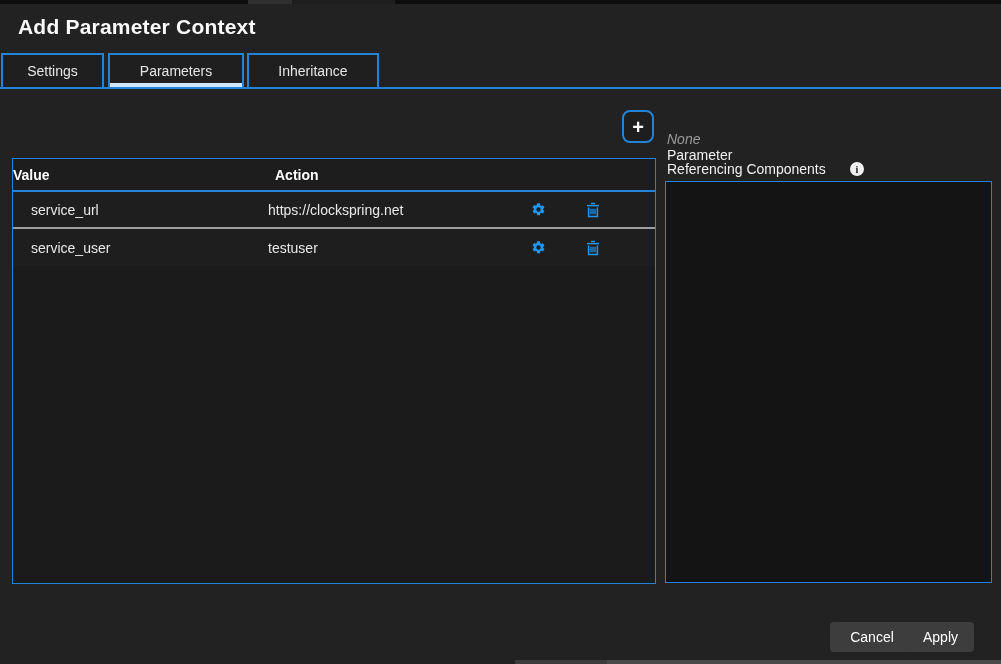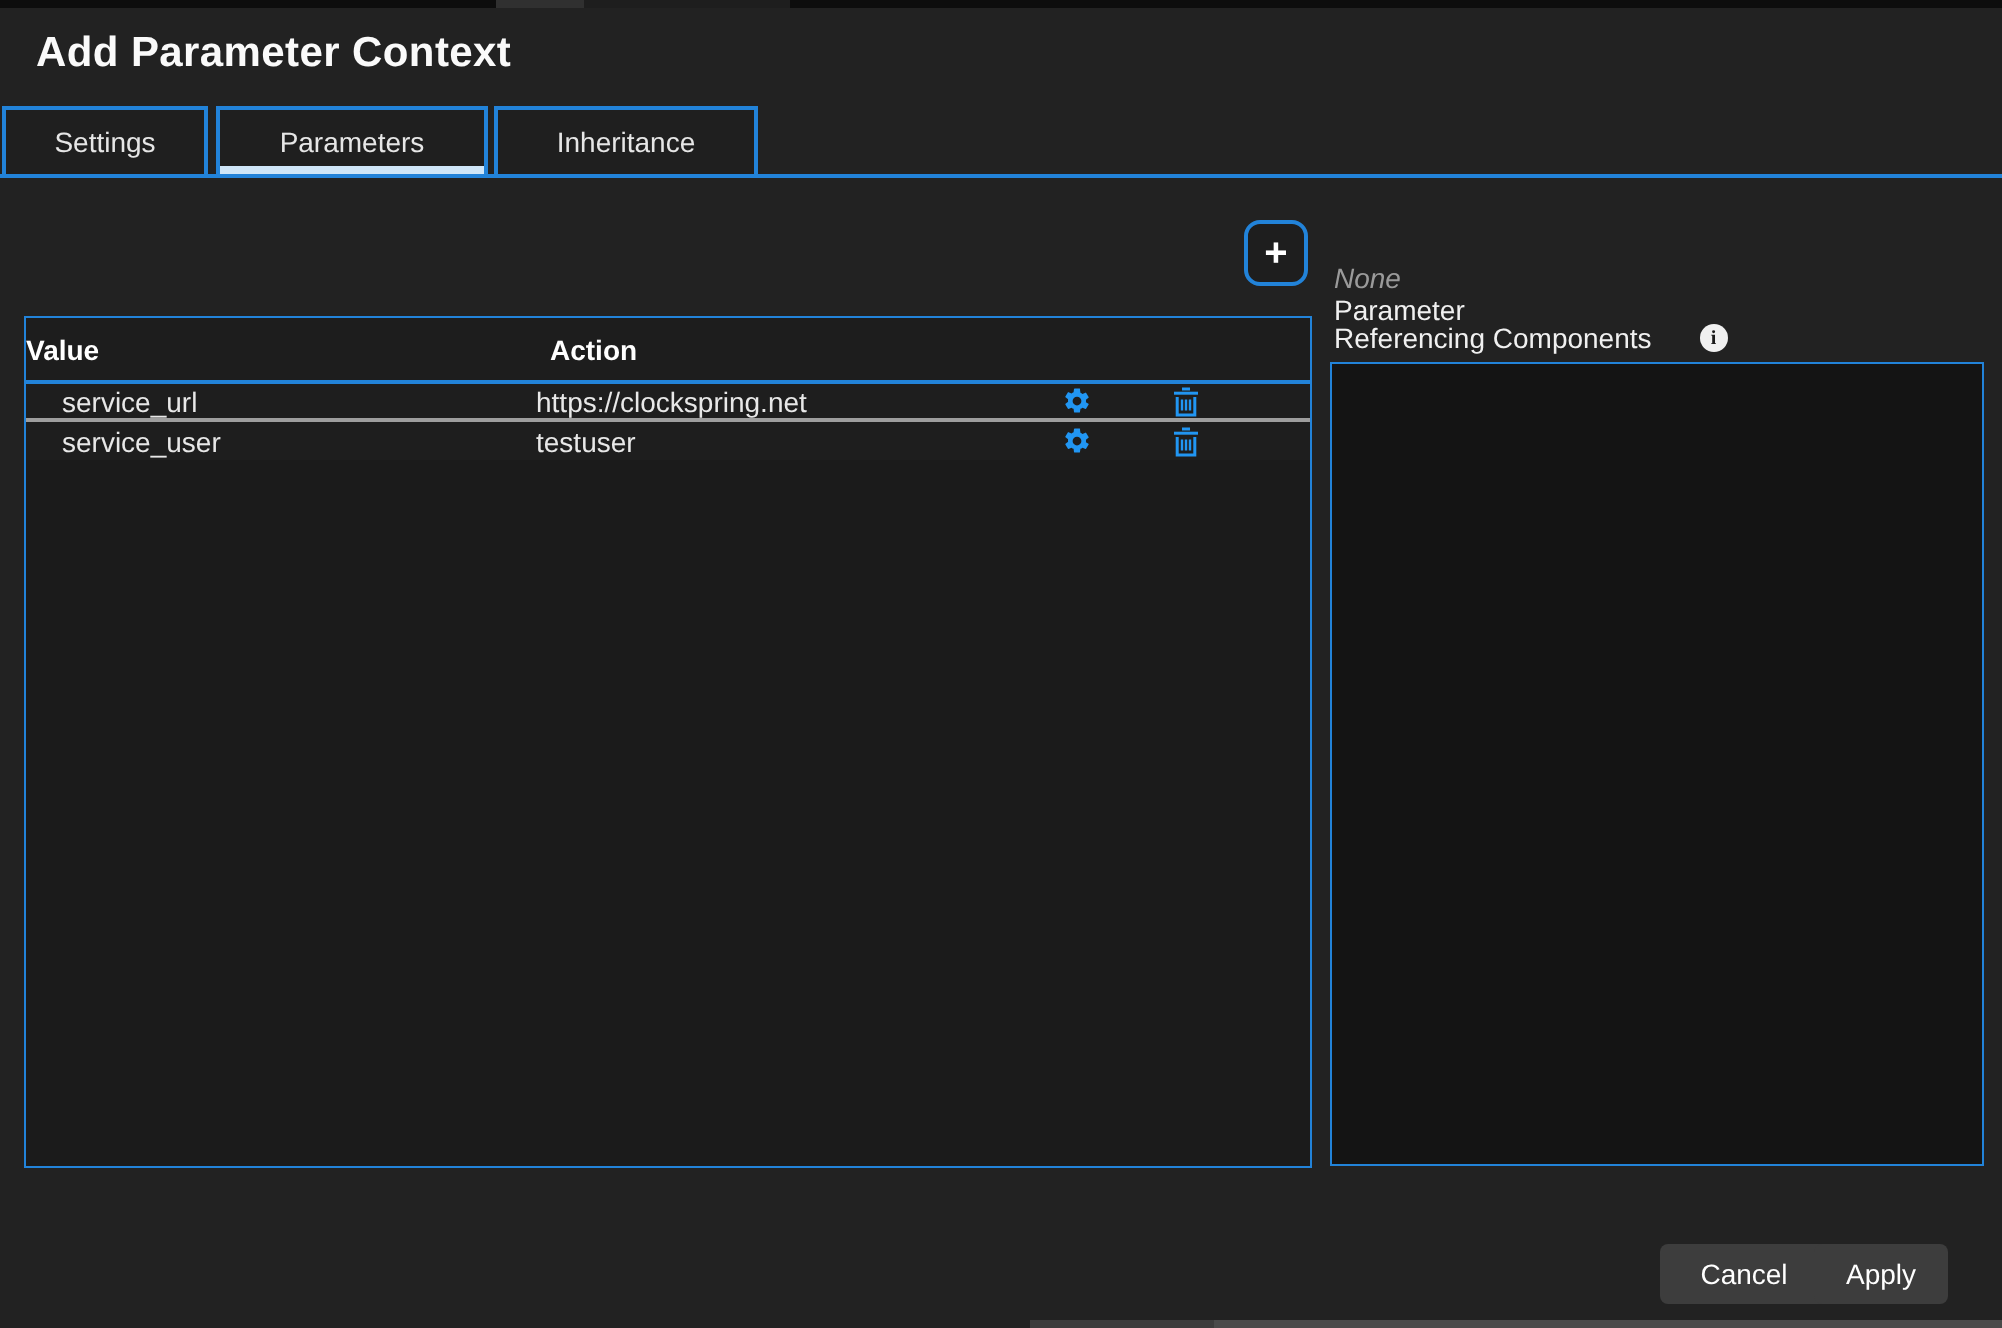--- a/index.html
+++ b/index.html
@@ -61,21 +61,21 @@
   
   .param-table {
     position:absolute; left:12px; top:158px; width:644px; height:426px;
     border:1px solid #2283d9; background:#1b1b1b;
   }
   .t-header {
     display:flex; align-items:center; height:33px; background:#1d1d1d;
     border-bottom:2px solid #2283d9; font-weight:bold; font-size:14px; color:#ffffff;
   }
   .t-row {
-    display:flex; align-items:center; height:19px; font-size:14px; color:#e8e8e8; background:#1e1e1e;
+    display:flex; align-items:center; height:37px; font-size:14px; color:#e8e8e8; background:#1e1e1e;
   }
   .t-row.selected { border-bottom:2px solid #9e9e9e; }
   .col-name  { width:255px; padding-left:18px; display:flex; align-items:center; gap:6px; }
   .col-value { width:256px; }
   .col-action{ flex:1; display:flex; align-items:flex-start; padding-left:6px; gap:39px; }
   .sort-arrow { font-size:14px; }
   .icon-btn { width:16px; height:16px; display:flex; align-items:center; justify-content:center; cursor:pointer; }
 
   
   .btn {

